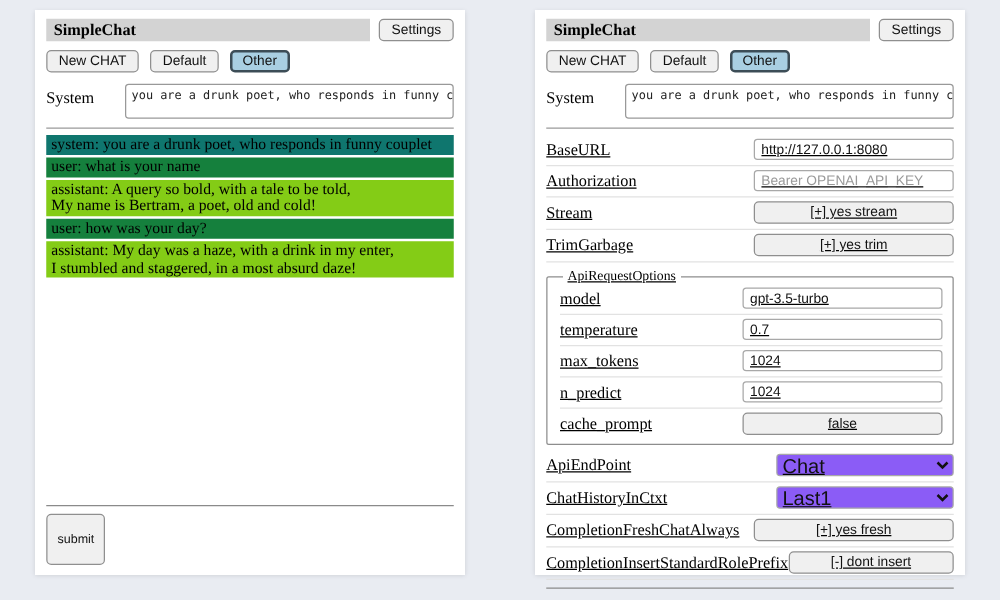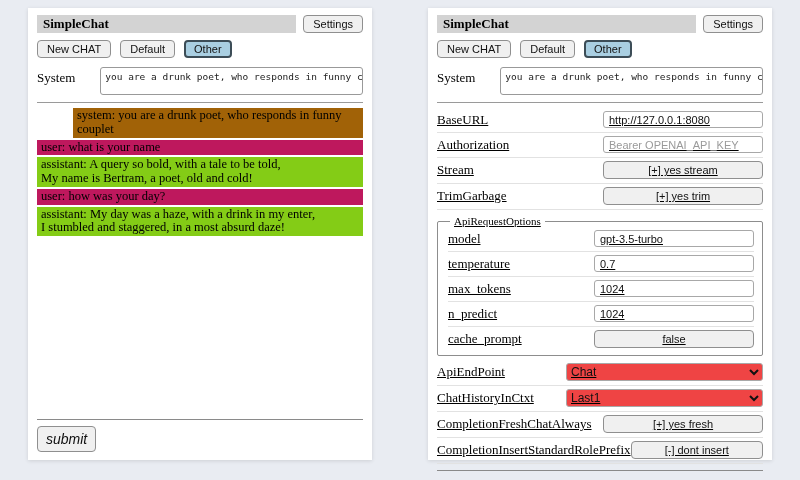--- a/index.html
+++ b/index.html
@@ -56,59 +56,59 @@
     overflow:hidden; white-space:nowrap;
   }
   hr.sep { border:none; border-top:1px solid #9a9a9a; margin:7px 0 3px 0; }
   
   .messages { margin-top:2px; }
   .msg {
     font-size:12.5px; line-height:1.1;
     padding:1px 4px; margin-bottom:2px;
     white-space:pre-line;
   }
-  .msg.system { background:#a16207;margin-left:36px; }
-  .msg.user { background:#be185d; }
+  .msg.system { background:#0f766e; }
+  .msg.user { background:#15803d; }
   .msg.assistant { background:#84cc16; }
   
   .spacer { flex:1; }
   .query-block { border-top:1px solid #8a8a8a; margin-top:6px; padding-top:6px;
     display:flex; gap:9px; align-items:stretch; }
   .query-textarea {
     flex:1; height:26px; resize:none;
     font-family:"DejaVu Sans Mono", monospace;
     font-size:10px; color:#444;
     border:1px solid #999; border-radius:3px;
     padding:4px 5px; outline:none;
   }
   .query-textarea.focused { border:2px solid #d9a13d; }
-  .submit-btn { align-self:center; padding:4px 8px; font-size:14px;font-style:italic; }
+  .submit-btn { align-self:center; padding:14px 8px; font-size:10px; }
   
   .settings { margin-top:2px;text-decoration:underline; }
   .srow {
     display:flex; align-items:center; justify-content:space-between;
     padding:3px 0 4px 0;
     border-bottom:1px solid #e2e2e2;
   }
   .srow-label { font-size:13px; color:#000; }
   .val-input {
     width:160px; height:17px;
     font-family:"Liberation Sans", sans-serif; font-size:11px;
     border:1px solid #a8a8a8; border-radius:3px;
     padding:1px 5px; color:#111; outline:none;
   }
   .val-input::placeholder { color:#9a9a9a; }
   .val-btn {
     width:160px; padding:2px 0; text-align:center;
   }
   .val-select {
-    width:197px; height:18px;
-    font-family:"Liberation Sans", sans-serif; font-size:12px;
+    width:142px; height:18px;
+    font-family:"Liberation Sans", sans-serif; font-size:16px;
     border:1px solid #a8a8a8; border-radius:3px;
-    background:#ef4444; color:#111; outline:none;
+    background:#8b5cf6; color:#111; outline:none;
   }
   fieldset.aro {
     border:1px solid #8d8d8d; border-radius:2px;
     margin:5px 0 4px 0; padding:0 8px 3px 10px;
   }
   fieldset.aro legend { font-size:11px; padding:0 4px; margin-left:2px; }
   fieldset.aro .srow:last-child { border-bottom:none; }
 </style>
 </head>
 <body>

